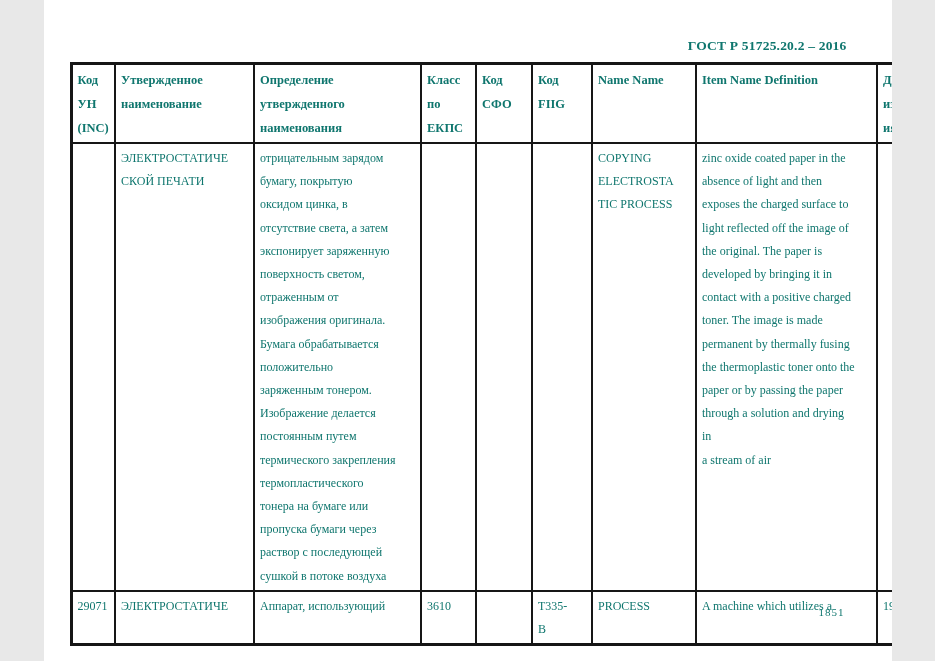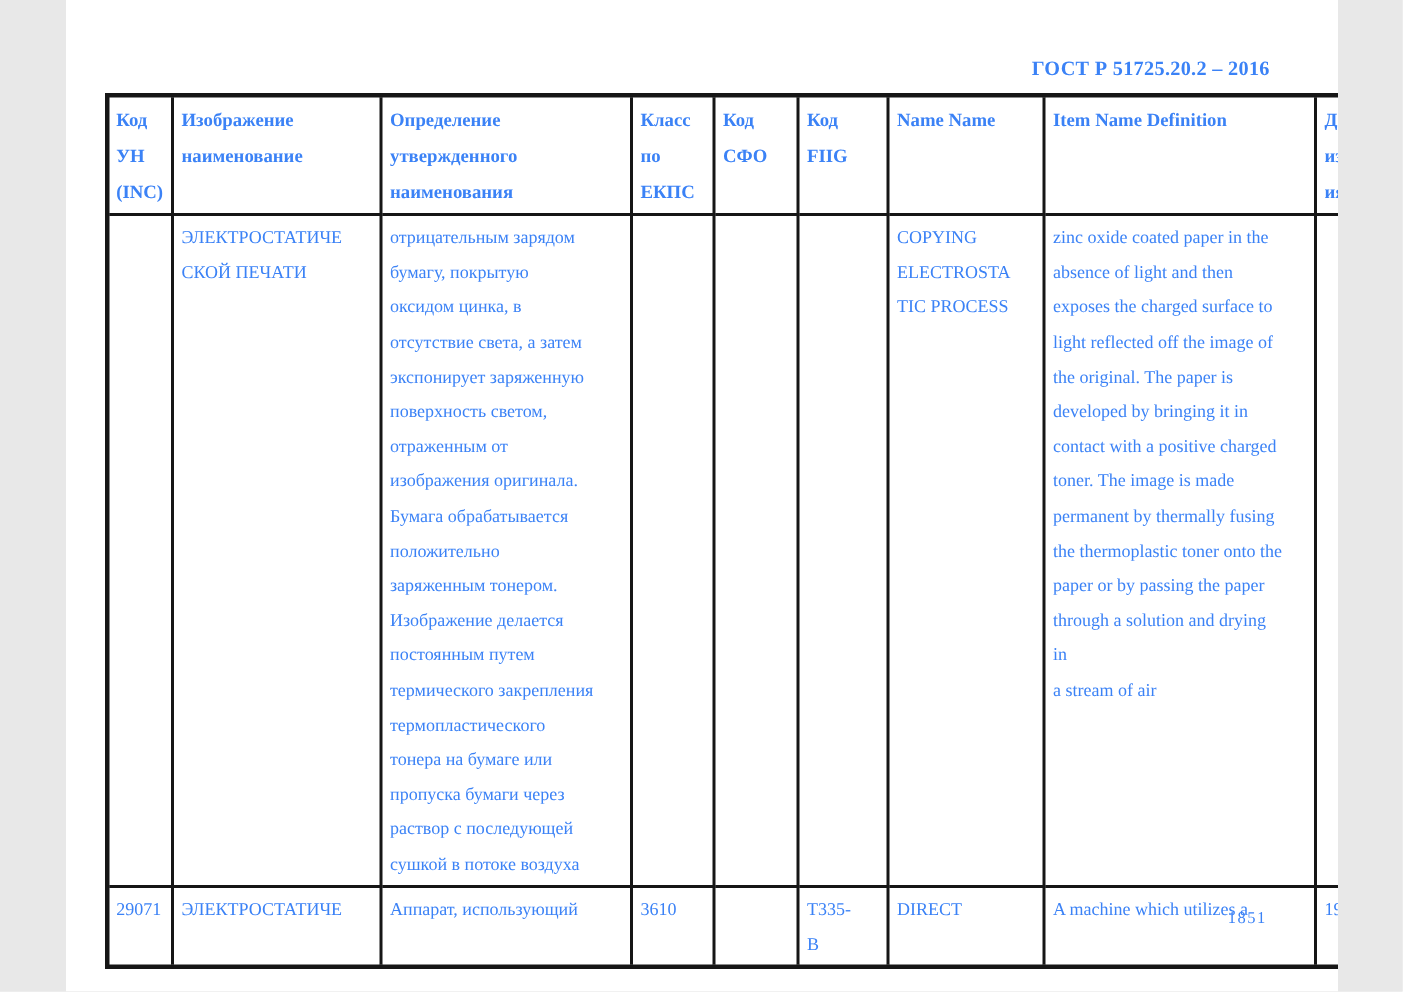--- a/index.html
+++ b/index.html
@@ -1,21 +1,21 @@
 <!DOCTYPE html>
 <html><head>
 <meta charset="utf-8">
 <style>
   html,body{margin:0;padding:0;background:#e8e8e8;}
   .page{
     position:relative;
     width:848px;height:661px;
     background:#ffffff;
     font-family:"Liberation Serif", serif;
-    color:#3b82f6;
+    color:#0f766e;
     overflow:hidden;
     margin:0 auto;
     box-sizing:border-box;
   }
   .doc-ref{
     position:absolute;
     top:38px;right:45px;
     font-weight:bold;
     font-size:13.5px;
     letter-spacing:.2px;
@@ -76,21 +76,21 @@
       <col style="width:104px">
       <col style="width:181px">
       <col style="width:62px">
     </colgroup>
 
     <tbody>
         <tr class="hdr">
       <th>Код
 УН
 (INC)</th>
-      <th>Изображение
+      <th>Утвержденное
 наименование</th>
       <th>Определение
 утвержденного
 наименования</th>
       <th>Класс
 по
 ЕКПС</th>
       <th>Код
 СФО</th>
       <th>Код
@@ -147,21 +147,21 @@
       <td></td>
     </tr>
 
     <tr class="row-short">
       <td>29071</td>
       <td>ЭЛЕКТРОСТАТИЧЕ</td>
       <td>Аппарат, использующий</td>
       <td>3610</td>
       <td></td>
       <td>T335-B</td>
-      <td>DIRECT</td>
+      <td>PROCESS</td>
       <td>A machine which utilizes a</td>
       <td>1974091</td>
     </tr>
   </tbody>
     </table>
 
   <div class="page-num">1851</div>
 
 </div>
 

